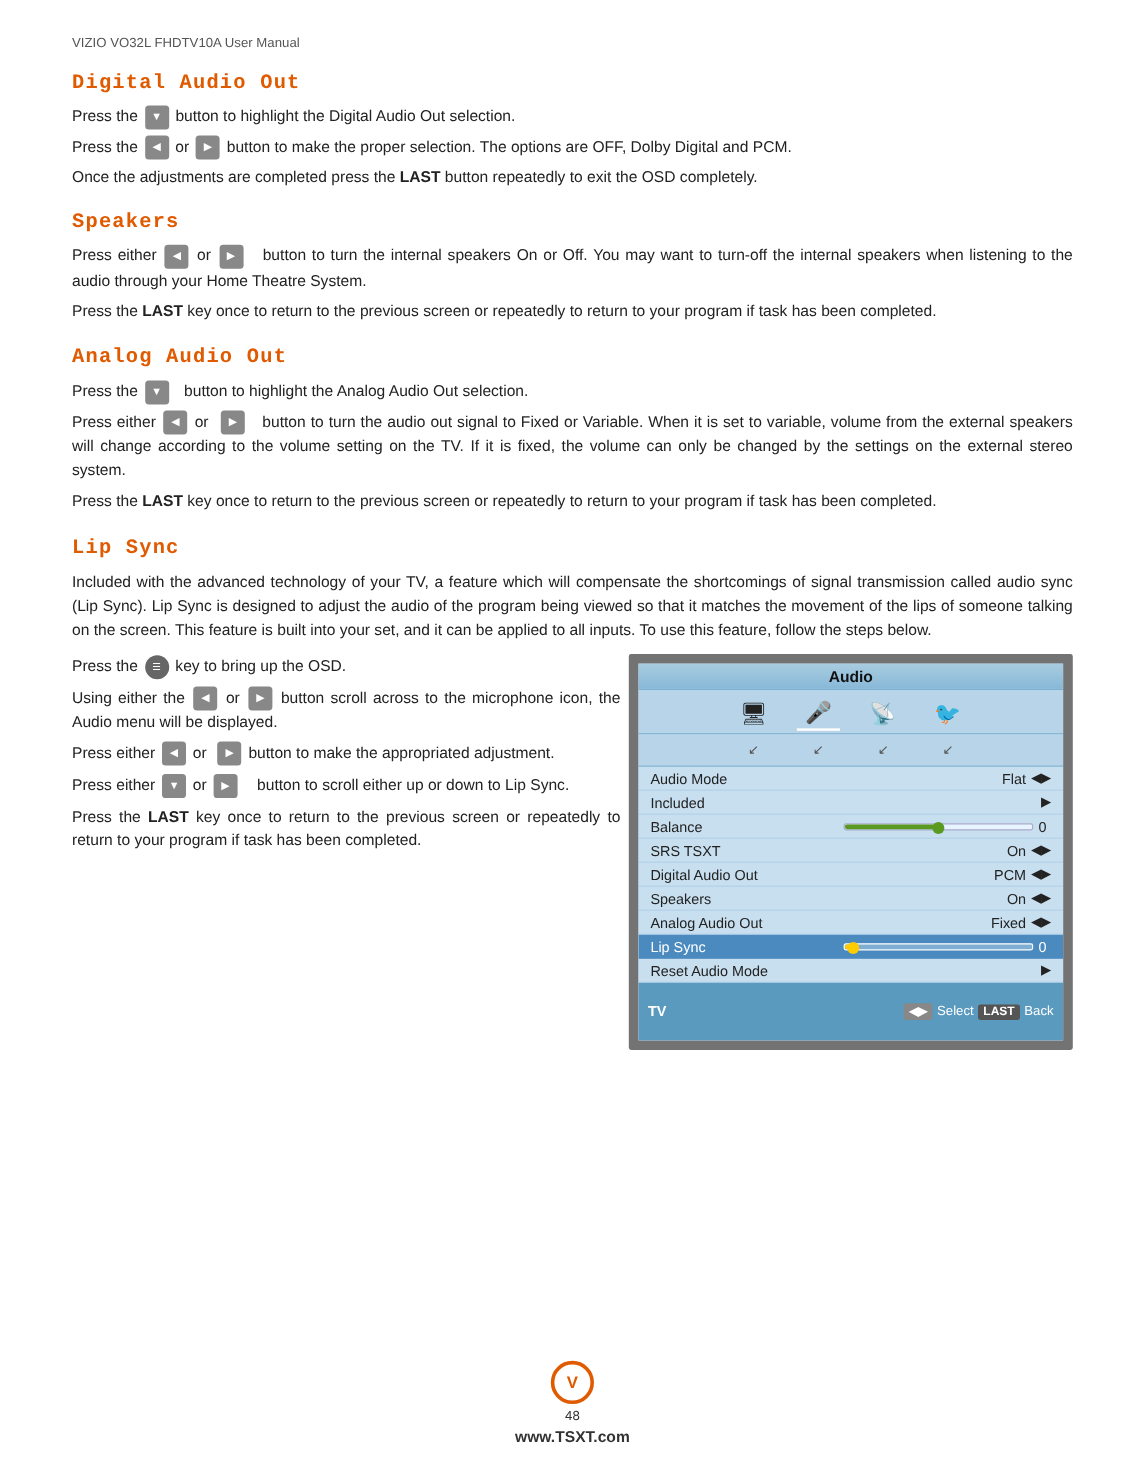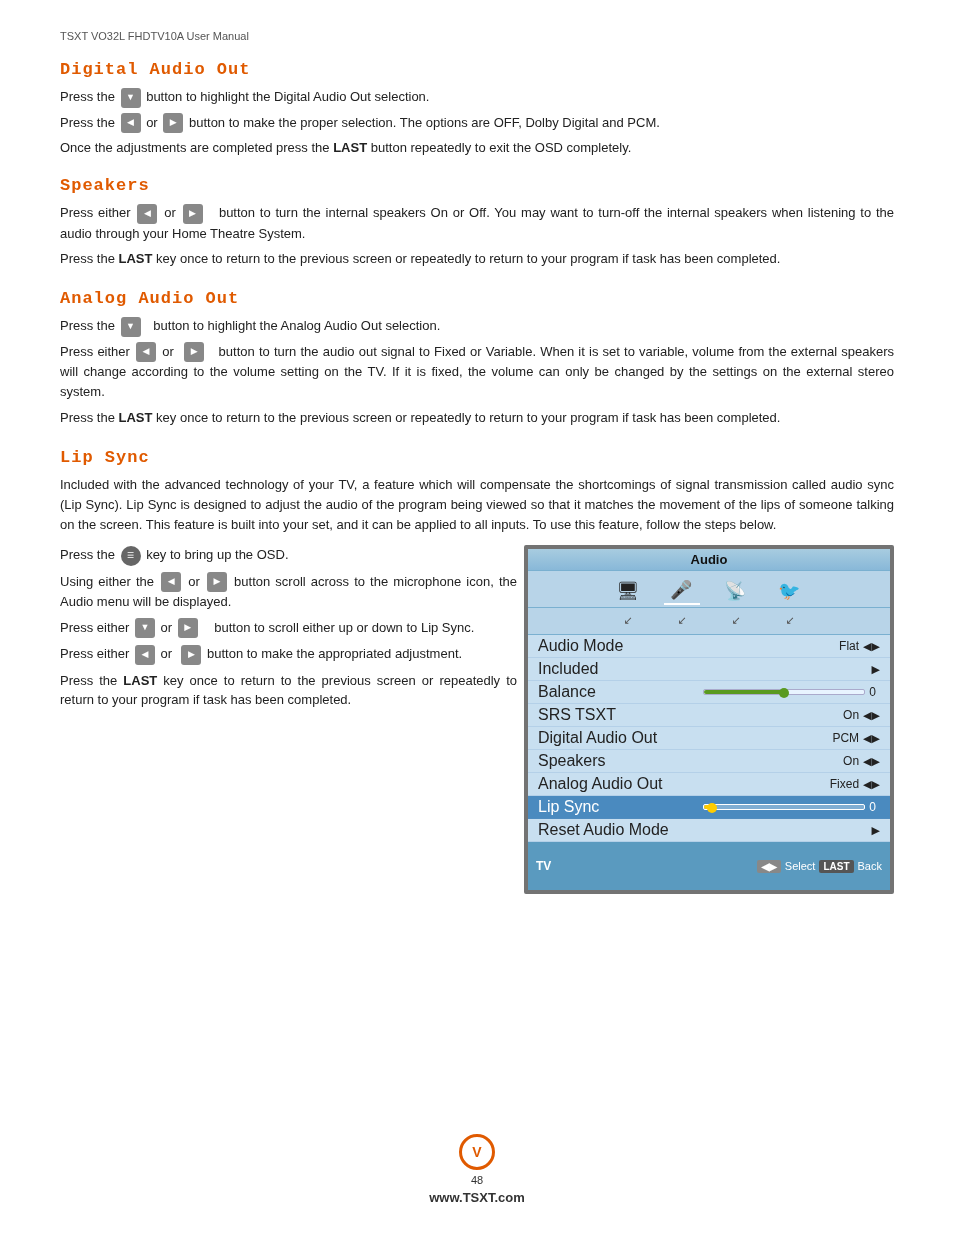--- a/index.html
+++ b/index.html
@@ -103,21 +103,21 @@
     }
     .lip-sync-text p {
       margin-bottom: 6px;
       line-height: 1.5;
     }
 
     
     .osd-box {
       width: 370px;
       flex-shrink: 0;
-      border: 4px solid #737373;
+      border: 8px solid #737373;
       background: #c8dff0;
       border-radius: 2px;
       overflow: hidden;
       font-size: 12px;
     }
     .osd-title {
       background: linear-gradient(to bottom, #a8cce0, #88b8d8);
       text-align: center;
       font-weight: bold;
       font-size: 13px;
@@ -166,21 +166,21 @@
     }
     .osd-row {
       display: flex;
       align-items: center;
       padding: 2px 10px;
       border-bottom: 1px solid rgba(100,150,200,0.2);
       min-height: 20px;
     }
     .osd-row-label {
       flex: 1;
-      font-size: 16px;
+      font-size: 12px;
       color: inherit;
     }
     .osd-row-value {
       font-size: 12px;
       color: inherit;
       margin-right: 4px;
     }
     .osd-row-arrow {
       font-size: 11px;
       color: inherit;
@@ -284,21 +284,21 @@
       text-align: center;
     }
     .spacer { margin-top: 10px; }
     .spacer-lg { margin-top: 20px; }
   </style>
 </head>
 <body>
 
 <div class="page">
 
-  <div class="header-text">TSXT VO32L FHDTV10A User Manual</div>
+  <div class="header-text">VIZIO VO32L FHDTV10A User Manual</div>
 
   <div class="section-block digital">
     <div class="section-title digital">Digital Audio Out</div>
     <p>
       Press the <span class="icon-btn down"></span> <span>button to highlight the Digital Audio Out selection.</span>
     </p>
     <p>
       Press the <span class="icon-btn left-arr"></span> or <span class="icon-btn right-arr"></span> <span>button to make the proper selection. The options are OFF, Dolby Digital and PCM.</span>
     </p>
     <p>
@@ -342,24 +342,24 @@
     <div class="lip-sync-layout">
 
       <div class="lip-sync-text">
         <p>
           Press the <span class="icon-btn menu-icon"></span> key to bring up the OSD.
         </p>
         <p class="justified">
           Using either the <span class="icon-btn left-arr"></span> or <span class="icon-btn right-arr"></span> button scroll across to the microphone icon, the Audio menu will be displayed.
         </p>
         <p>
-          Press either <span class="icon-btn down"></span> or <span class="icon-btn right-arr"></span> &nbsp;&nbsp; button to scroll either up or down to Lip Sync.
+          Press either <span class="icon-btn left-arr"></span> or &nbsp;<span class="icon-btn right-arr"></span> button to make the appropriated adjustment.
         </p>
         <p>
-          Press either <span class="icon-btn left-arr"></span> or &nbsp;<span class="icon-btn right-arr"></span> button to make the appropriated adjustment.
+          Press either <span class="icon-btn down"></span> or <span class="icon-btn right-arr"></span> &nbsp;&nbsp; button to scroll either up or down to Lip Sync.
         </p>
         <p class="justified">
           Press the <span class="bold">LAST</span> key once to return to the previous screen or repeatedly to return to your program if task has been completed.
         </p>
       </div>
 
       <div class="osd-box">
         <div class="osd-title">Audio</div>
         <div class="osd-icons-row">
           <div class="osd-icon">🖥</div>

